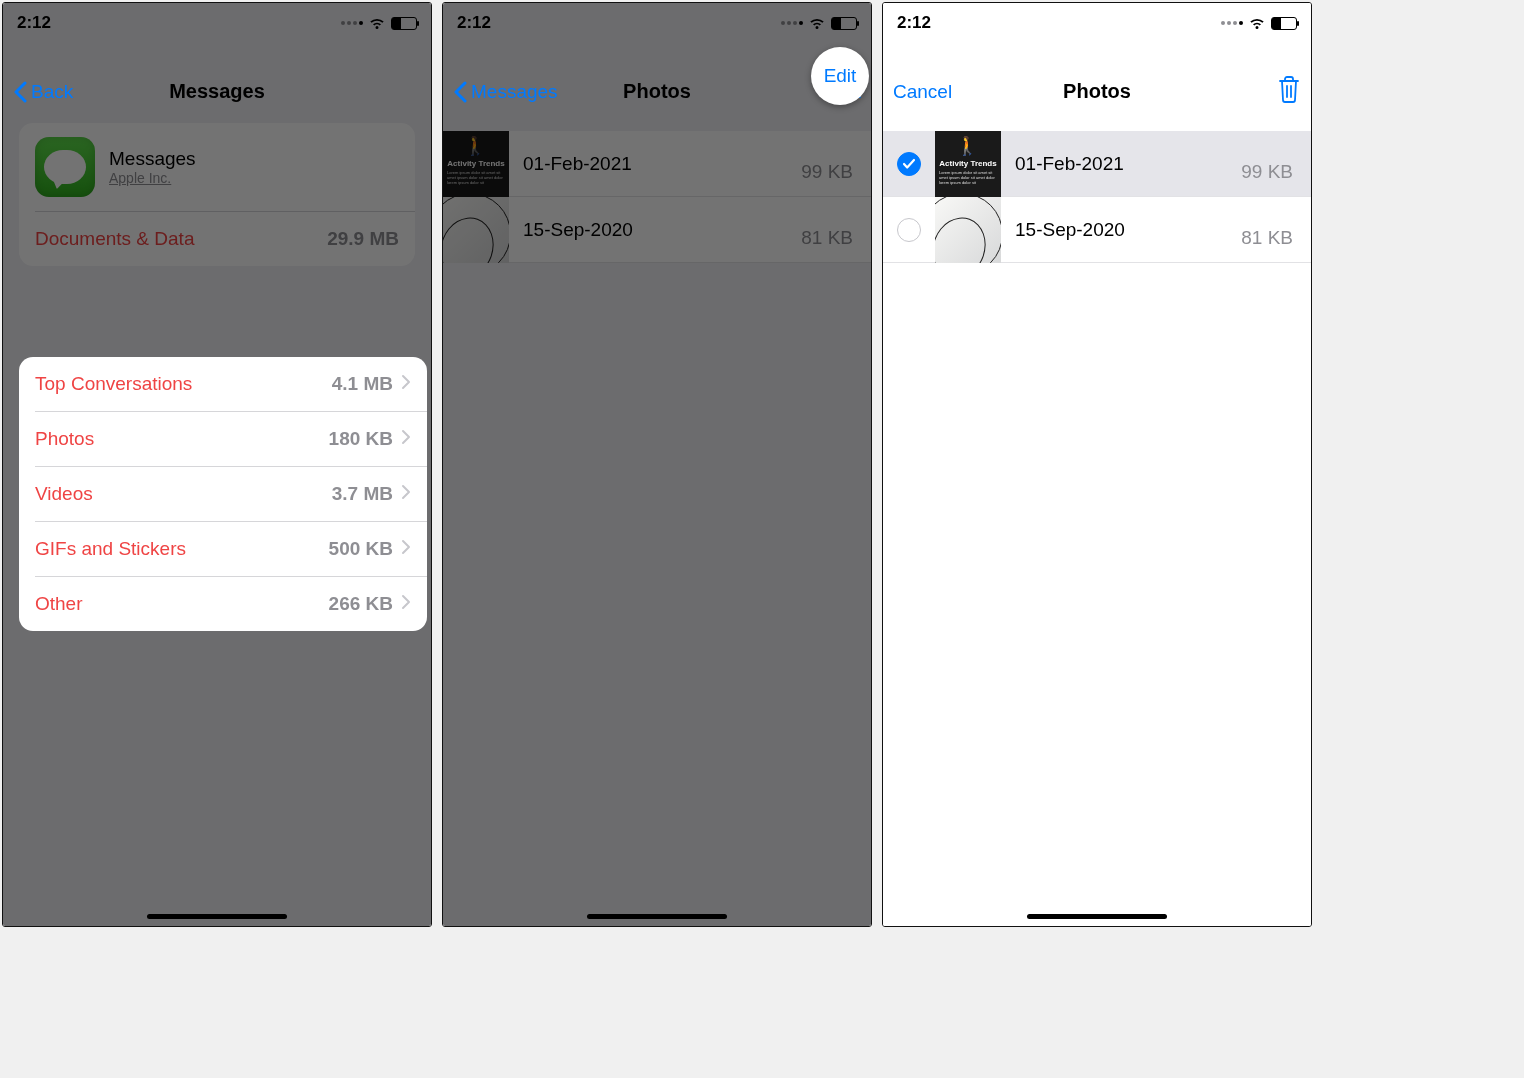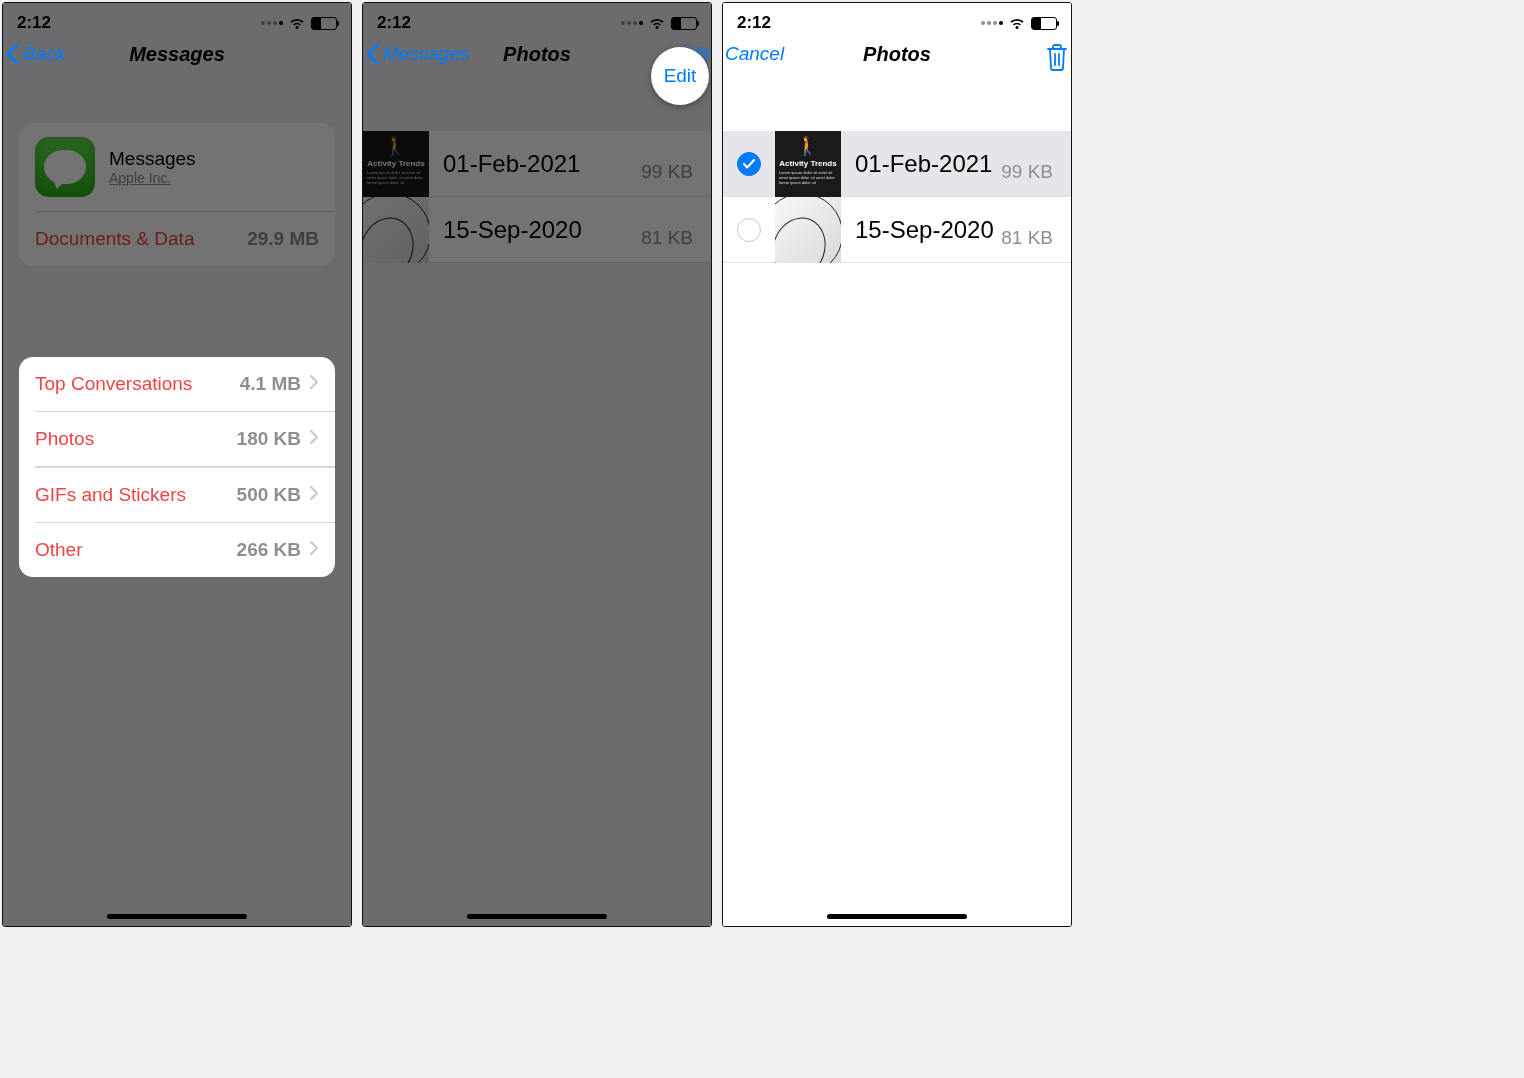--- a/index.html
+++ b/index.html
@@ -7,21 +7,21 @@
     background: #f0f0f0;
     font-family: -apple-system, "Helvetica Neue", Arial, sans-serif;
     display: flex;
     gap: 10px;
     padding: 2px;
     width: 1524px;
     height: 1078px;
   }
   .phone {
     position: relative;
-    width: 350px;
+    width: 430px;
     height: 925px;
     border: 1px solid #111;
     border-radius: 3px;
     overflow: hidden;
     flex-shrink: 0;
   }
   .dimmer {
     background: #efeff4;
     width: 100%;
     height: 100%;
@@ -55,24 +55,23 @@
   }
   .battery::after{
     content:''; position:absolute; right:-3px; top:3px; width:2px; height:5px;
     background:#000; border-radius:1px;
   }
   .battery-fill { width: 38%; height: 100%; background:#000; border-radius:1px 0 0 1px;}
   
   .nav-bar {
     height: 60px;
     display: flex;
-    align-items: flex-start;
-    padding: 0 2px;
+    align-items: flex-end;
+    padding: 0 10px;
     position: relative;
-    font-style: italic;
   }
   .nav-title {
     position:absolute; left:0; right:0; text-align:center;
     font-size: 20px; font-weight: 600; color:#000;
   }
   .nav-back {
     display:flex; align-items:center; color:#007aff; font-size:19px;
     z-index:1;
   }
   .nav-right {
@@ -138,21 +137,21 @@
   .thumb.activity { background: #1a1a1a; display:flex; flex-direction:column; align-items:center; justify-content:flex-start; padding-top:4px;}
   .thumb.activity .person { color:#a4f54a; font-size:18px;}
   .thumb.activity .lbl { color:#fff; font-size:8px; margin-top:2px; font-weight:600;}
   .thumb.activity .txt { color:#ddd; font-size:4px; line-height:5px; padding:2px 4px; text-align:left;}
   .thumb.cable { background: linear-gradient(135deg,#f8f8f6,#d8d9da);}
   .thumb.cable::before, .thumb.cable::after{
     content:''; position:absolute; border: 1.2px solid #222; border-radius:50%;
   }
   .thumb.cable::before{ width:80px;height:80px; left:-14px; top:-4px;}
   .thumb.cable::after{ width:50px;height:60px; left:-2px; top:20px; transform:rotate(20deg);}
-  .row .rlabel { font-size:24px; color:#000; margin-left:14px;}
+  .row .rlabel { font-size:19px; color:#000; margin-left:14px;}
   .row .rvalue { margin-left:auto; color:#8e8e93; font-size:19px;margin-top:17px;}
 
   .edit-circle{
     position:absolute; top:44px; right:2px; width:58px; height:58px;
     background:#fff; border-radius:50%; z-index:20;
     display:flex; align-items:center; justify-content:center;
     box-shadow: 0 2px 6px rgba(0,0,0,0.35);
     color:#007aff; font-size:19px;
   }
 
@@ -223,21 +222,21 @@
         <div class="separator"></div>
         <div class="data-row">
           <span class="label">Documents &amp; Data</span>
           <span class="value">29.9 MB</span>
         </div>
       </div>
 
     </div>
     <div class="overlay"></div>
 
-    <div class="highlight" style="position:absolute; left:16px; right:16px; top:354px;">
+    <div class="highlight" style="position:absolute; left:16px; right:4px; top:354px;">
       <div class="card">
         <div class="data-row">
           <span class="label">Top Conversations</span>
           <span class="value">4.1 MB</span>
           <span class="chev">
             <svg width="10" height="16" viewBox="0 0 10 16">
                 <path d="M2 2l6 6-6 6" stroke="#c7c7cc" stroke-width="2" fill="none" stroke-linecap="round" stroke-linejoin="round"></path>
               </svg>
           </span>
         </div>
@@ -245,20 +244,29 @@
         <div class="data-row">
           <span class="label">Photos</span>
           <span class="value">180 KB</span>
           <span class="chev">
             <svg width="10" height="16" viewBox="0 0 10 16">
                 <path d="M2 2l6 6-6 6" stroke="#c7c7cc" stroke-width="2" fill="none" stroke-linecap="round" stroke-linejoin="round"></path>
               </svg>
           </span>
         </div>
         <div class="separator"></div>
+        <div class="data-row">
+          <span class="label">Videos</span>
+          <span class="value">3.7 MB</span>
+          <span class="chev">
+            <svg width="10" height="16" viewBox="0 0 10 16">
+                <path d="M2 2l6 6-6 6" stroke="#c7c7cc" stroke-width="2" fill="none" stroke-linecap="round" stroke-linejoin="round"></path>
+              </svg>
+          </span>
+        </div>
         <div class="separator"></div>
         <div class="data-row">
           <span class="label">GIFs and Stickers</span>
           <span class="value">500 KB</span>
           <span class="chev">
             <svg width="10" height="16" viewBox="0 0 10 16">
                 <path d="M2 2l6 6-6 6" stroke="#c7c7cc" stroke-width="2" fill="none" stroke-linecap="round" stroke-linejoin="round"></path>
               </svg>
           </span>
         </div>

